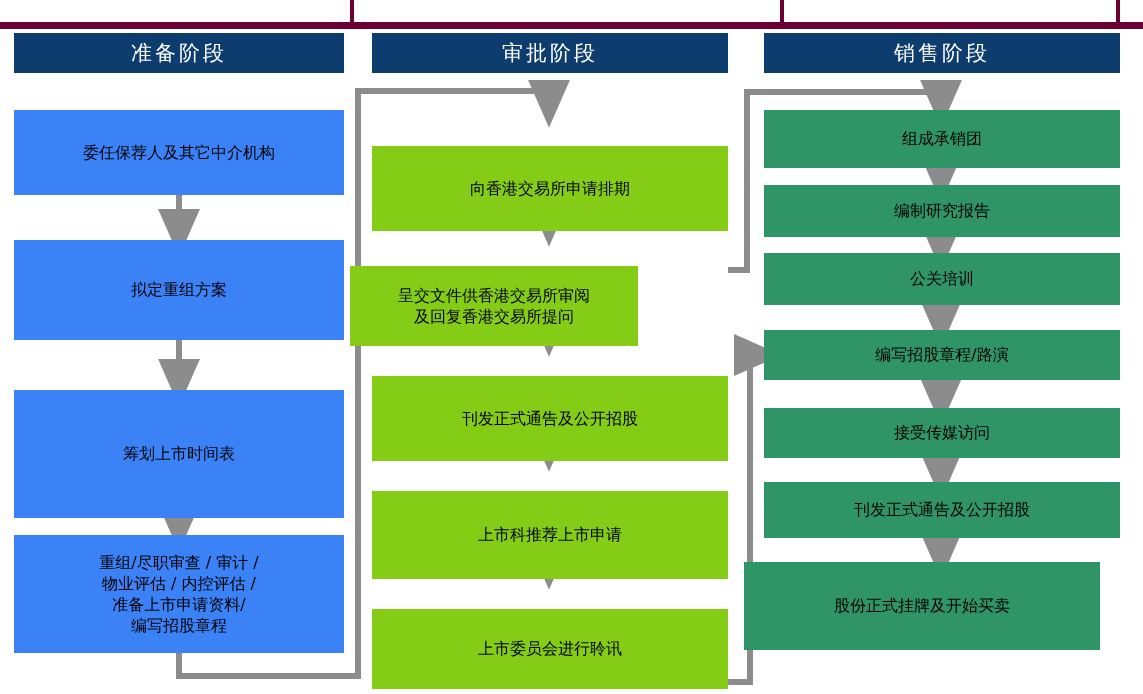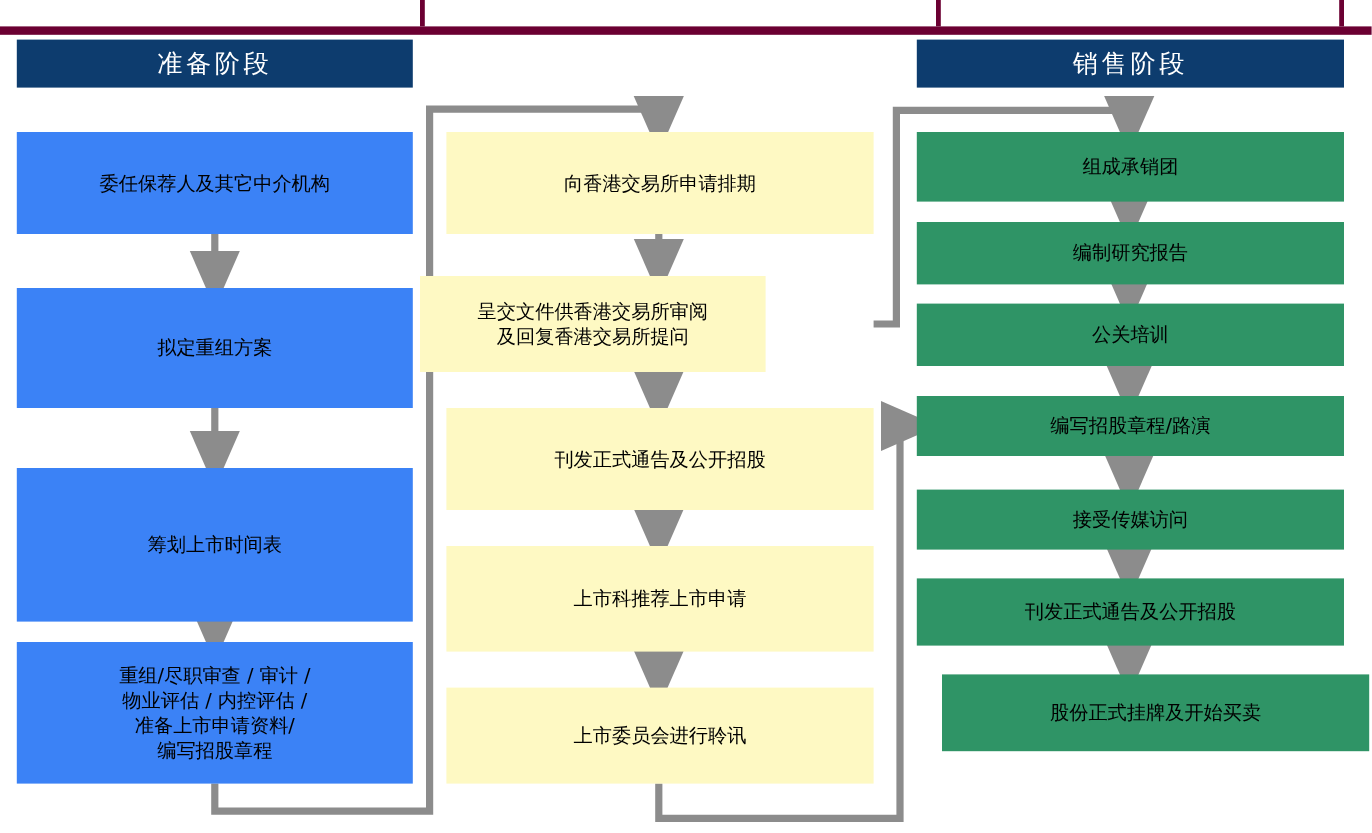--- a/index.html
+++ b/index.html
@@ -28,21 +28,21 @@
     font-size:21px;letter-spacing:3px;
   }
   .node{
     position:absolute;
     display:flex;align-items:center;justify-content:center;
     text-align:center;color:#000000;font-size:16px;line-height:1.32;
     box-sizing:border-box;padding:2px 6px;
   }
   .node span{display:block;white-space:pre-line;}
   .n-prep{background:#3b82f6;}
-  .n-appr{background:#fef9c3;}
+  .n-appr{background:#84cc16;margin-top:36px;}
   .n-sale{background:#2f9466;}
   .n-sale span{color:#000;}
 </style>
 </head>
 <body>
 
 <div id="root">
 
   <div class="top-strip"></div>
   <div class="top-div" style="left:350px"></div>
@@ -92,20 +92,23 @@
   <div class="node n-prep" style="left:14px;top:390px;width:330px;height:128px">
     <span>筹划上市时间表</span>
   </div>
   <div class="node n-prep" style="left:14px;top:535px;width:330px;height:118px">
     <span>重组/尽职审查 / 审计 /
 物业评估 / 内控评估 /
 准备上市申请资料/
 编写招股章程</span>
   </div>
 
+  <div class="col" style="left:372px;width:356px">
+    <div class="col-head">审批阶段</div>
+  </div>
   <div class="node n-appr" style="left:372px;top:110px;width:356px;height:85px">
     <span>向香港交易所申请排期</span>
   </div>
   <div class="node n-appr" style="left:350px;top:230px;width:288px;height:80px">
     <span>呈交文件供香港交易所审阅
 及回复香港交易所提问</span>
   </div>
   <div class="node n-appr" style="left:372px;top:340px;width:356px;height:85px">
     <span>刊发正式通告及公开招股</span>
   </div>
@@ -130,17 +133,17 @@
   </div>
   <div class="node n-sale" style="left:764px;top:330px;width:356px;height:50px">
     <span>编写招股章程/路演</span>
   </div>
   <div class="node n-sale" style="left:764px;top:408px;width:356px;height:50px">
     <span>接受传媒访问</span>
   </div>
   <div class="node n-sale" style="left:764px;top:482px;width:356px;height:56px">
     <span>刊发正式通告及公开招股</span>
   </div>
-  <div class="node n-sale" style="left:785px;top:562px;width:356px;height:64px">
+  <div class="node n-sale" style="left:744px;top:562px;width:356px;height:88px">
     <span>股份正式挂牌及开始买卖</span>
   </div>
 
 </div>
 
 </body></html>

